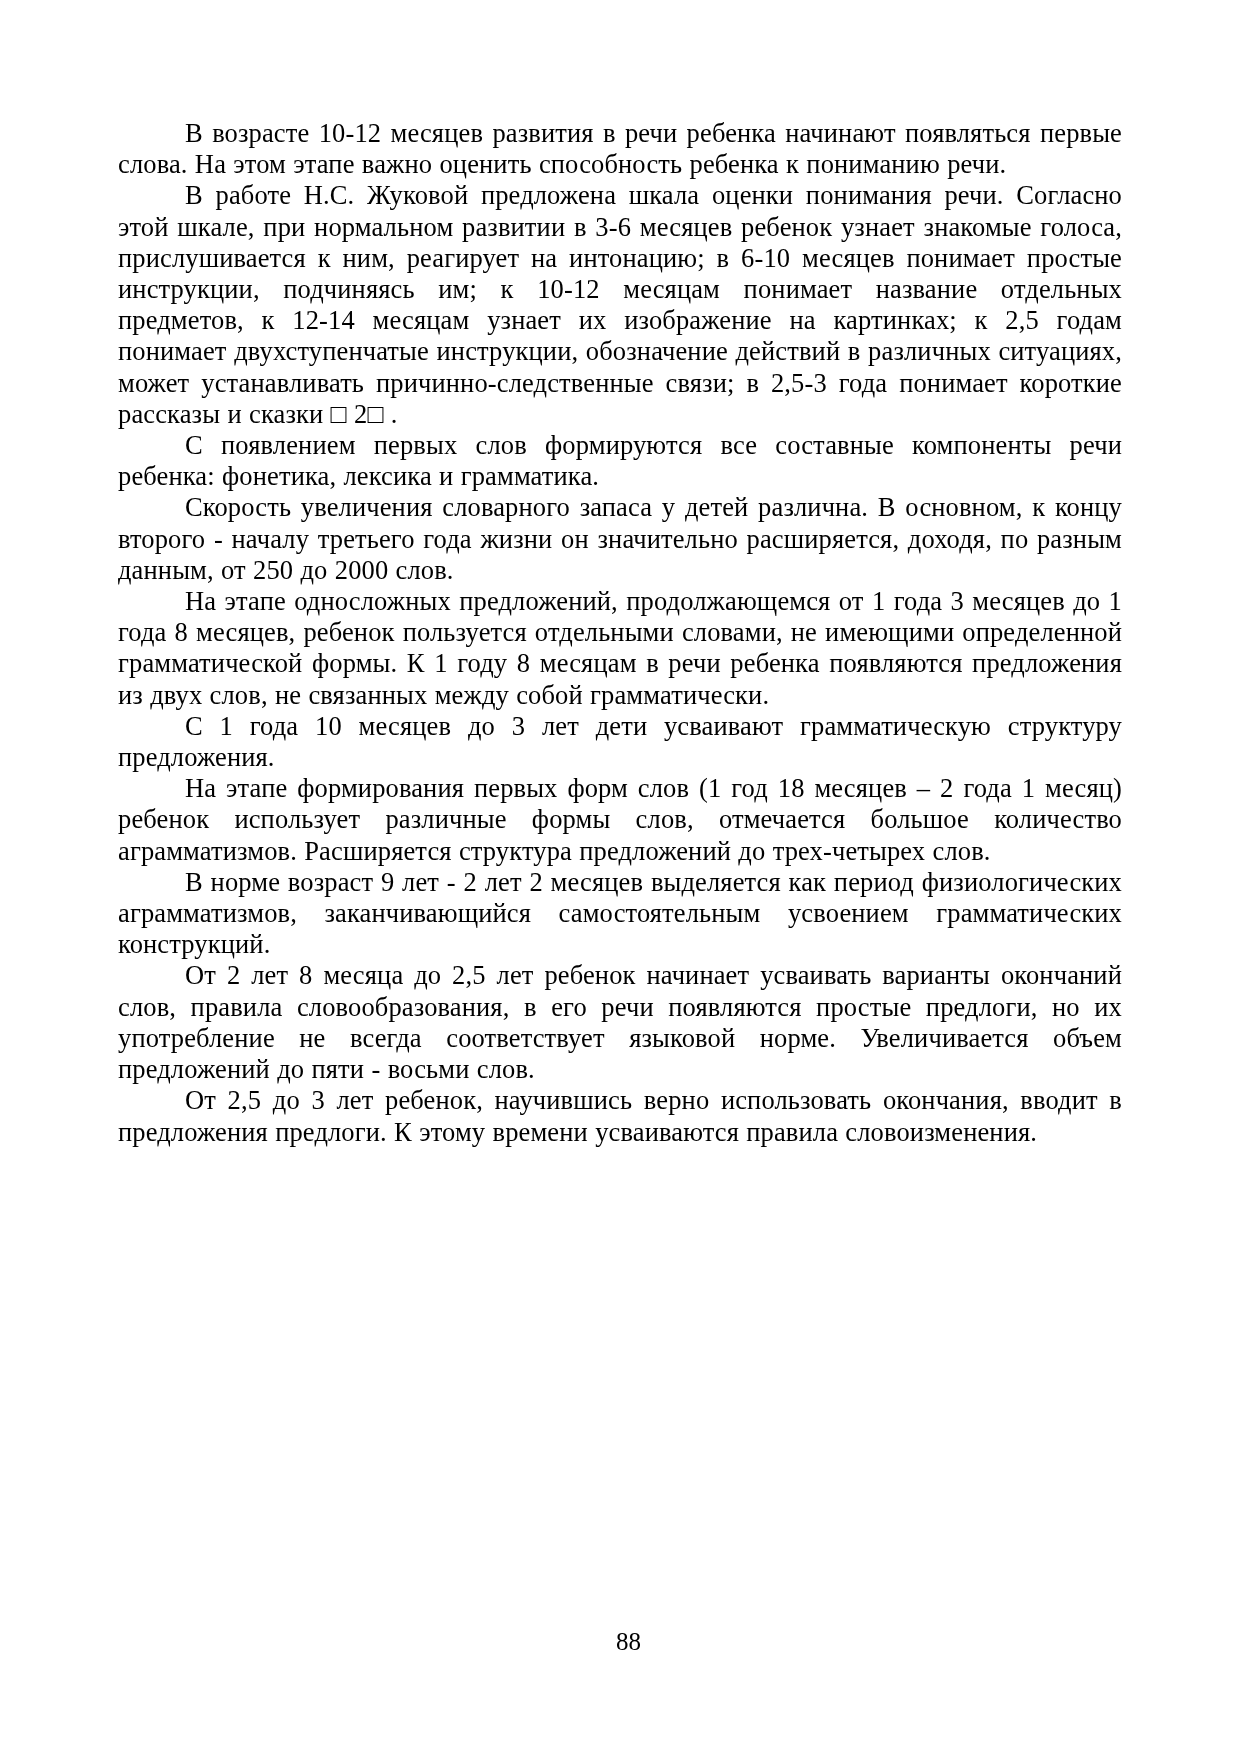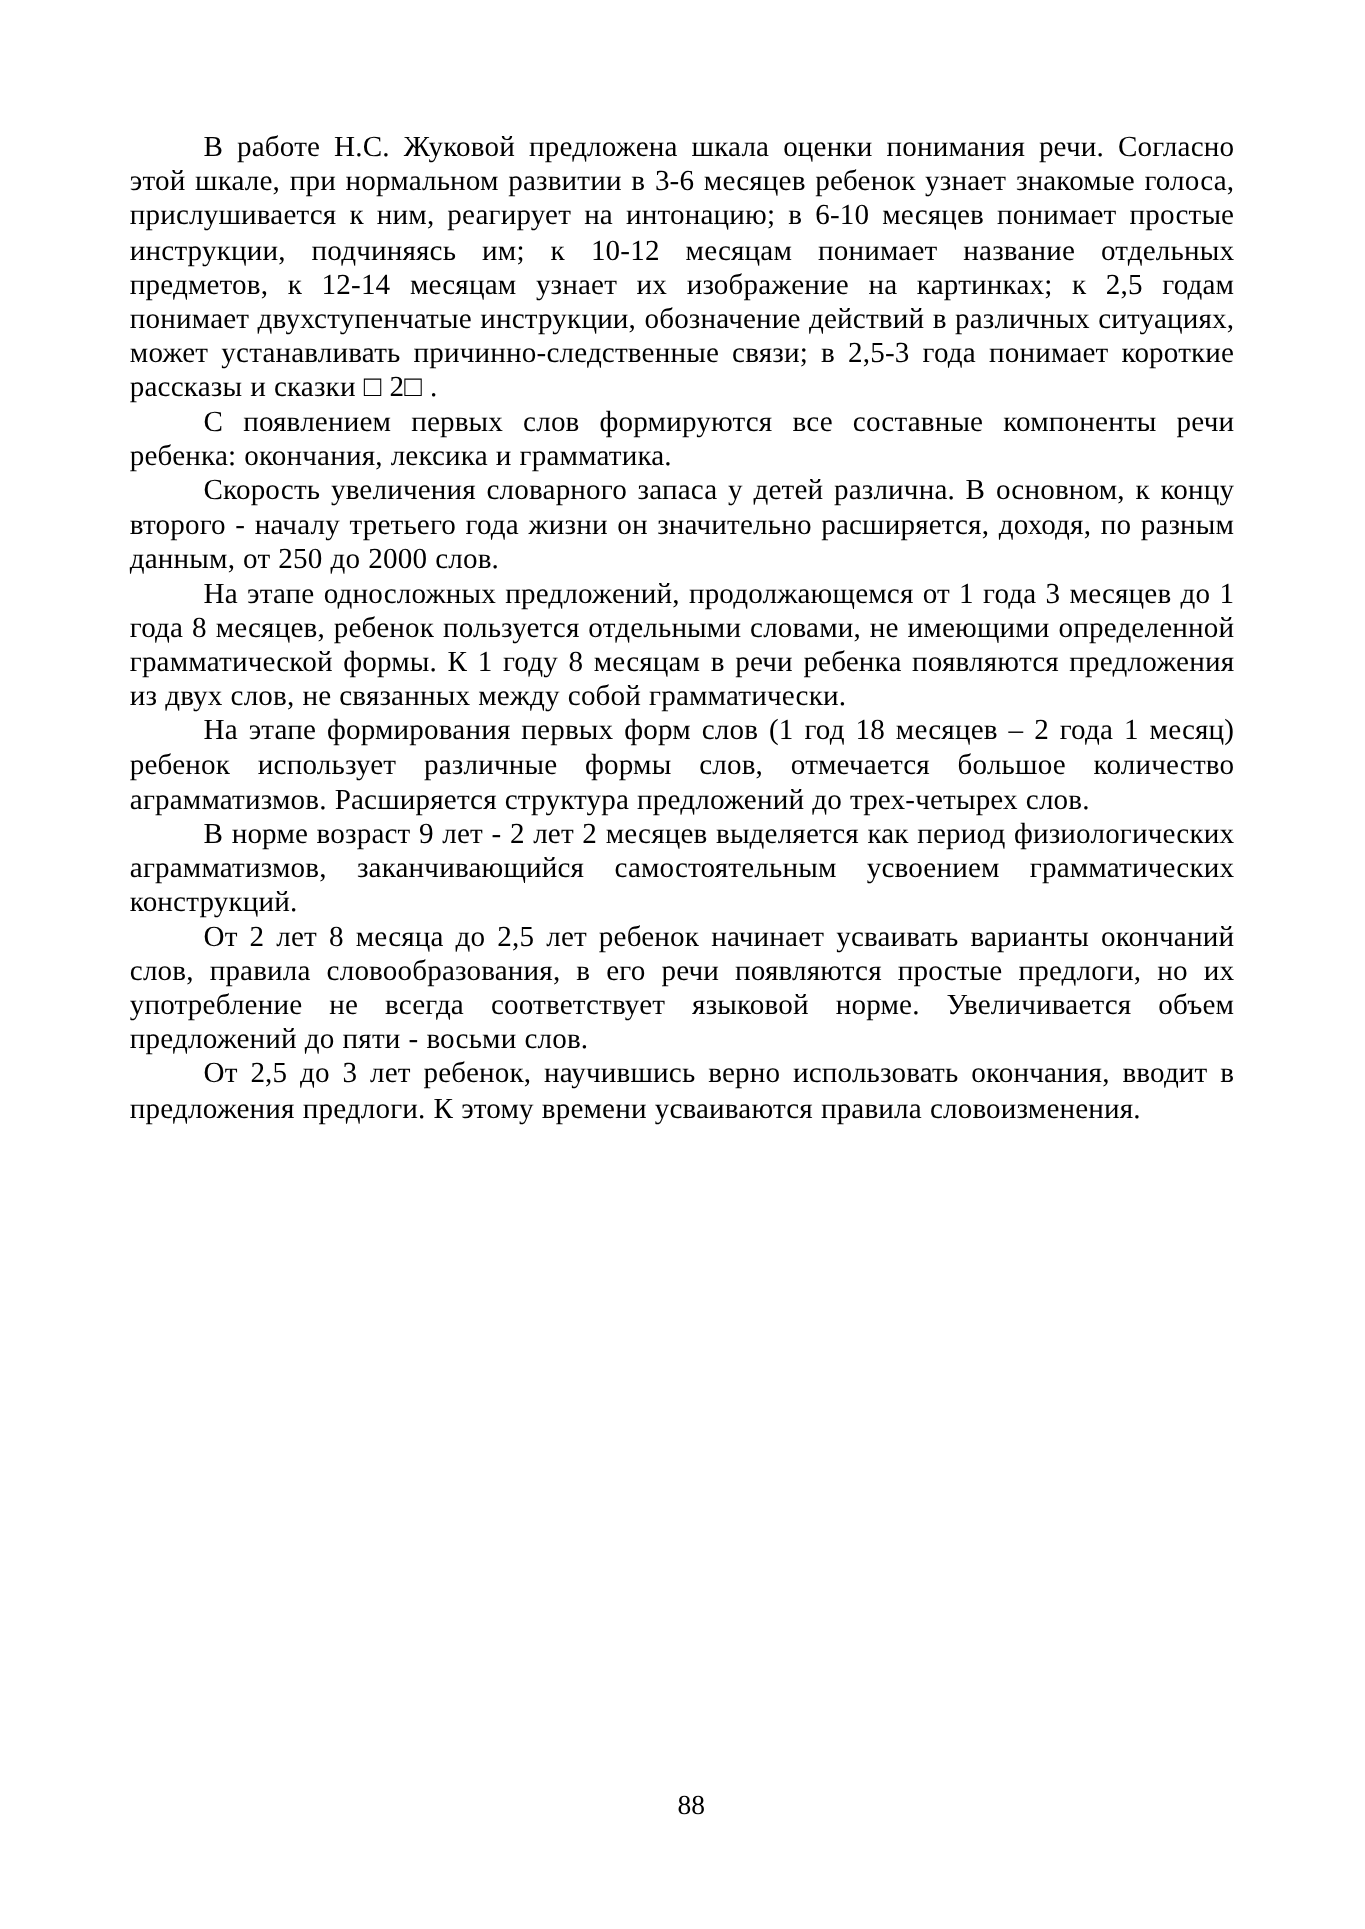--- a/index.html
+++ b/index.html
@@ -54,24 +54,26 @@
     font-family: "Liberation Serif", "DejaVu Serif", serif;
     padding-left: 16px;
   }
 </style>
 </head>
 <body>
 
 <div class="page">
 
   <div class="text-column">
+    <p class="para">В возрасте 10-12 месяцев развития в речи ребенка начинают появляться первые слова. На этом этапе важно оценить способность ребенка к пониманию речи.</p>
     <p class="para">В работе Н.С. Жуковой предложена шкала оценки понимания речи. Согласно этой шкале, при нормальном развитии в 3-6 месяцев ребенок узнает знакомые голоса, прислушивается к ним, реагирует на интонацию; в 6-10 месяцев понимает простые инструкции, подчиняясь им; к 10-12 месяцам понимает название отдельных предметов, к 12-14 месяцам узнает их изображение на картинках; к 2,5 годам понимает двухступенчатые инструкции, обозначение действий в различных ситуациях, может устанавливать причинно-следственные связи; в 2,5-3 года понимает короткие рассказы и сказки □ 2□ .</p>
-    <p class="para">С появлением первых слов формируются все составные компоненты речи ребенка: окончания, лексика и грамматика.</p>
+    <p class="para">С появлением первых слов формируются все составные компоненты речи ребенка: фонетика, лексика и грамматика.</p>
     <p class="para">Скорость увеличения словарного запаса у детей различна. В основном, к концу второго - началу третьего года жизни он значительно расширяется, доходя, по разным данным, от 250 до 2000 слов.</p>
     <p class="para">На этапе односложных предложений, продолжающемся от 1 года 3 месяцев до 1 года 8 месяцев, ребенок пользуется отдельными словами, не имеющими определенной грамматической формы. К 1 году 8 месяцам в речи ребенка появляются предложения из двух слов, не связанных между собой грамматически.</p>
+    <p class="para">С 1 года 10 месяцев до 3 лет дети усваивают грамматическую структуру предложения.</p>
     <p class="para">На этапе формирования первых форм слов (1 год 18 месяцев – 2 года 1 месяц) ребенок использует различные формы слов, отмечается большое количество аграмматизмов. Расширяется структура предложений до трех-четырех слов.</p>
     <p class="para">В норме возраст 9 лет - 2 лет 2 месяцев выделяется как период физиологических аграмматизмов, заканчивающийся самостоятельным усвоением грамматических конструкций.</p>
     <p class="para">От 2 лет 8 месяца до 2,5 лет ребенок начинает усваивать варианты окончаний слов, правила словообразования, в его речи появляются простые предлоги, но их употребление не всегда соответствует языковой норме. Увеличивается объем предложений до пяти - восьми слов.</p>
     <p class="para">От 2,5 до 3 лет ребенок, научившись верно использовать окончания, вводит в предложения предлоги. К этому времени усваиваются правила словоизменения.</p>
   </div>
 
   <div class="page-number">88</div>
 
 </div>
 

